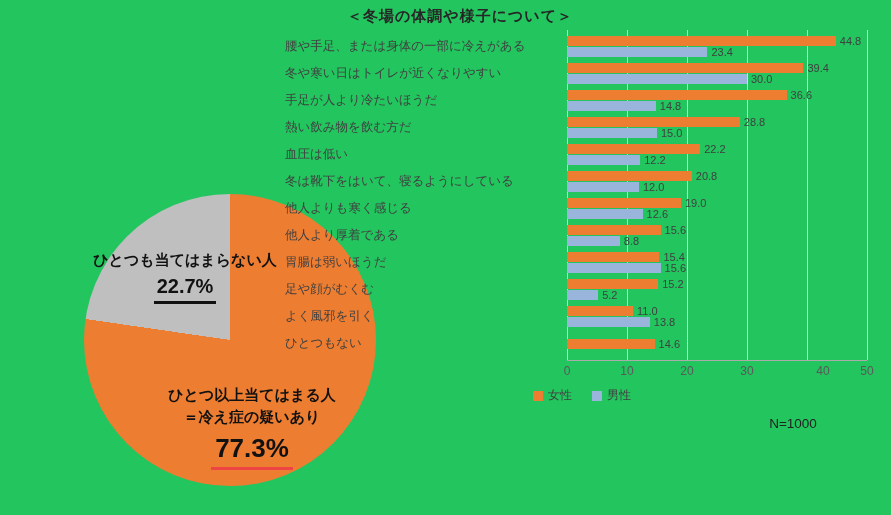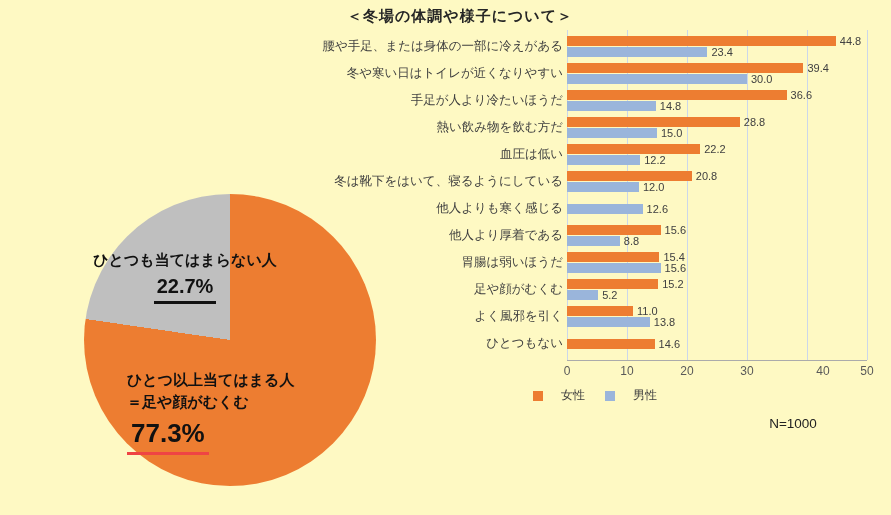--- a/index.html
+++ b/index.html
@@ -1,64 +1,64 @@
 <!DOCTYPE html>
 <html><head>
 <meta charset="utf-8">
 <style>
   html,body { margin:0; padding:0; background:#fff; }
   .canvas {
-    position:relative; width:891px; height:515px; background:#fef9c3;
+    position:relative; width:891px; height:515px; background:#22c55e;
     font-family:"Liberation Sans", sans-serif; overflow:hidden;
   }
   .chart-title {
     position:absolute; top:7px; left:30px; width:860px; text-align:center;
     font-size:15px; font-weight:bold; color:#262626; letter-spacing:1px;
   }
   
   .pie {
     position:absolute; left:84px; top:194px; width:292px; height:292px;
     border-radius:50%;
   }
   .pie-label-neg {
     position:absolute; left:55px; top:249px; width:260px; text-align:center;
     font-weight:bold; color:#111; font-size:15px; line-height:1.45;
   }
   .pie-pct-neg {
     font-size:20px; display:inline-block; border-bottom:3px solid #111;
     padding:0 3px; margin-top:1px;
   }
   .pie-label-pos {
-    position:absolute; left:127px; top:369px; width:250px; 
+    position:absolute; left:127px; top:384px; width:250px; text-align:center;
     font-weight:bold; color:#111; font-size:15px; line-height:1.45;
   }
   .pie-pct-pos {
     font-size:26px; display:inline-block; border-bottom:3px solid #ef4444;
     padding:0 4px; margin-top:2px;
   }
   
   .bar-grid {
     position:absolute; left:567px; top:30px; width:300px; height:330px;
     border-bottom:1px solid #ababab;
   }
   .gridline { position:absolute; top:0; bottom:0; width:1px; }
   .bar-rows { position:absolute; left:285px; top:33px; }
   .bar-row { display:flex; align-items:center; height:27px; }
   .bar-cat-label {
-    width:278px; text-align:right; font-size:12.5px; color:#404040;
+    width:278px; text-align:left; font-size:12.5px; color:#404040;
     padding-right:4px; white-space:nowrap;
   }
   .bar-box { display:flex; flex-direction:column; justify-content:center; gap:1px; width:300px; }
   .bar-wrap { display:flex; align-items:center; height:10px; }
   .bar { height:10px; flex:none; }
   .bar-value { font-size:11px; color:#404040; margin-left:4px; white-space:nowrap; }
   .x-axis-labels { position:absolute; left:567px; top:364px; width:300px; height:16px; }
   .xtick { position:absolute; width:30px; text-align:center; font-size:12px; color:#595959; }
   .legend { position:absolute; left:533px; top:387px; display:flex; gap:20px; align-items:center; }
-  .legend-item { display:flex; align-items:center; gap:18px; font-size:12px; color:#404040; }
+  .legend-item { display:flex; align-items:center; gap:5px; font-size:12px; color:#404040; }
   .legend-swatch { width:10px; height:10px; flex:none; }
   .note {
     position:absolute; right:18px; top:414px; width:160px; text-align:center;
     font-size:13.5px; color:#222; line-height:1.55;
   }
 </style>
 </head>
 <body>
 
 <div class="canvas">
@@ -67,21 +67,21 @@
 
   <div class="pie" style="background: conic-gradient(rgb(237, 125, 49) 0deg, rgb(237, 125, 49) 278.28deg, rgb(191, 191, 191) 278.28deg, rgb(191, 191, 191) 360deg);"></div>
 
   <div class="pie-label-neg">
     <div>ひとつも当てはまらない人</div>
     <span class="pie-pct-neg">22.7%</span>
   </div>
 
   <div class="pie-label-pos">
     <div>ひとつ以上当てはまる人</div>
-    <div>＝足や顔がむくむ</div>
+    <div>＝冷え症の疑いあり</div>
     <span class="pie-pct-pos">77.3%</span>
   </div>
 
   <div class="bar-grid">
       <div class="gridline" style="left: 0px; background: rgb(203, 215, 234);"></div>
       <div class="gridline" style="left: 60px; background: rgb(203, 215, 234);"></div>
       <div class="gridline" style="left: 120px; background: rgb(203, 215, 234);"></div>
       <div class="gridline" style="left: 180px; background: rgb(203, 215, 234);"></div>
       <div class="gridline" style="left: 240px; background: rgb(203, 215, 234);"></div>
       <div class="gridline" style="left: 300px; background: rgb(203, 215, 234);"></div>
@@ -162,20 +162,24 @@
           <div class="bar-wrap">
             <div class="bar" style="width: 72px; background: rgb(154, 181, 219);"></div>
             <span class="bar-value">12.0</span>
           </div>
         </div>
       </div>
       <div class="bar-row">
         <div class="bar-cat-label">他人よりも寒く感じる</div>
         <div class="bar-box">
           <div class="bar-wrap">
+            <div class="bar" style="width: 114px; background: rgb(237, 125, 49);"></div>
+            <span class="bar-value">19.0</span>
+          </div>
+          <div class="bar-wrap">
             <div class="bar" style="width: 75.6px; background: rgb(154, 181, 219);"></div>
             <span class="bar-value">12.6</span>
           </div>
         </div>
       </div>
       <div class="bar-row">
         <div class="bar-cat-label">他人より厚着である</div>
         <div class="bar-box">
           <div class="bar-wrap">
             <div class="bar" style="width: 93.6px; background: rgb(237, 125, 49);"></div>

